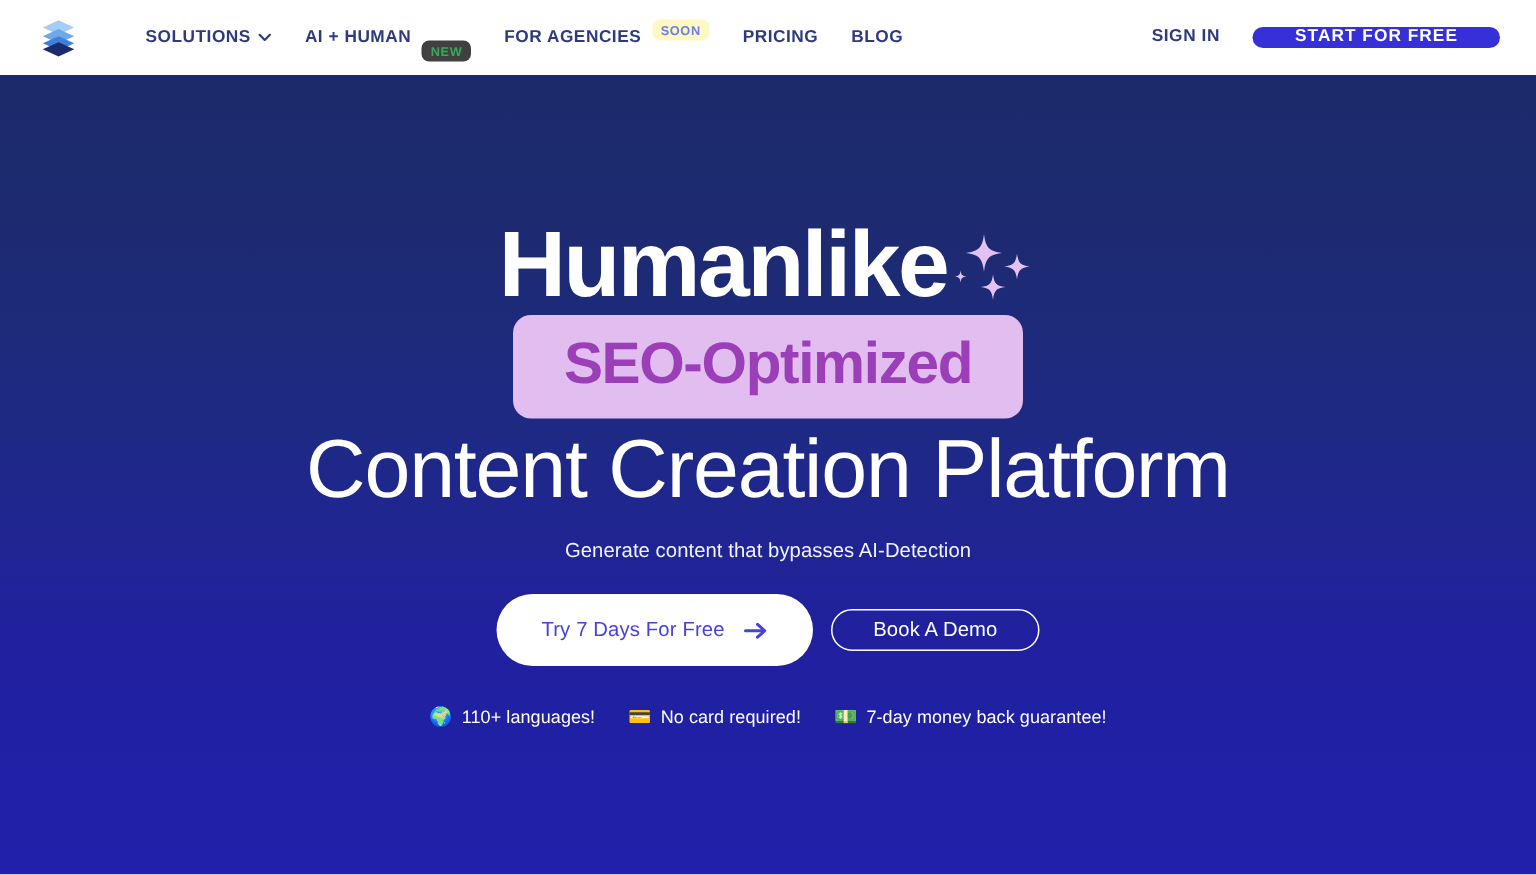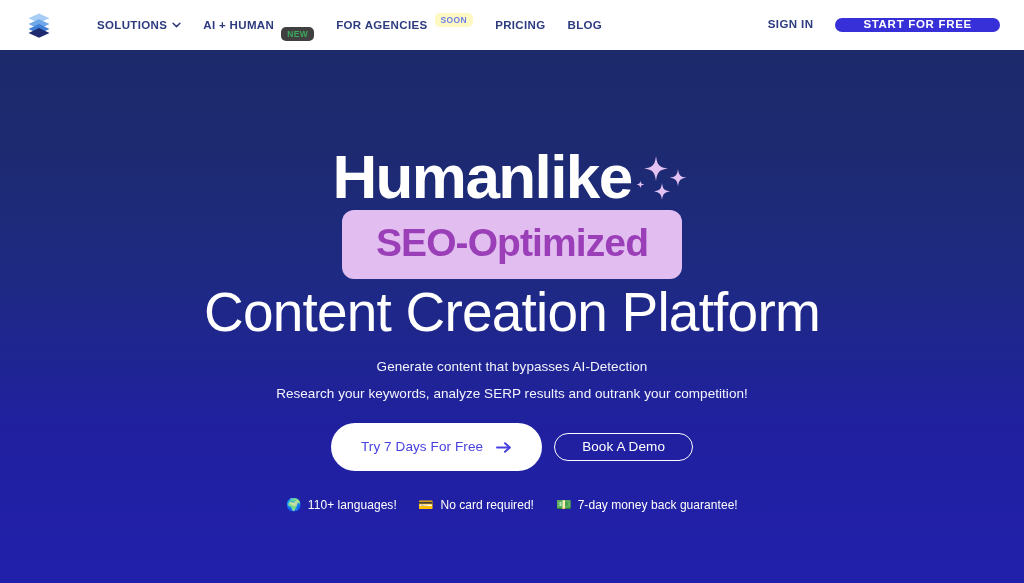--- a/index.html
+++ b/index.html
@@ -361,21 +361,20 @@
       </svg>
     </div>
 
     <div class="headline-2-wrap">
       <span class="pill-seo">SEO-Optimized</span>
     </div>
 
     <div class="headline-3">Content Creation Platform</div>
 
     <div class="sub-1">Generate content that bypasses AI-Detection</div>
-    <div class="sub-2">Research your keywords, analyze SERP results and outrank your competition!</div>
 
     <div class="cta-row">
       <button class="btn-trial">
         <span>Try 7 Days For Free</span>
         <svg class="arrow-icon" viewBox="0 0 16 13">
           <path d="M1 6.5 H13.2" stroke="#4741e0" stroke-width="2" stroke-linecap="round"></path>
           <path d="M9 2.2 L13.8 6.5 L9 10.8" fill="none" stroke="#4741e0" stroke-width="2" stroke-linecap="round" stroke-linejoin="round"></path>
         </svg>
       </button>
       <button class="btn-demo">Book A Demo</button>

